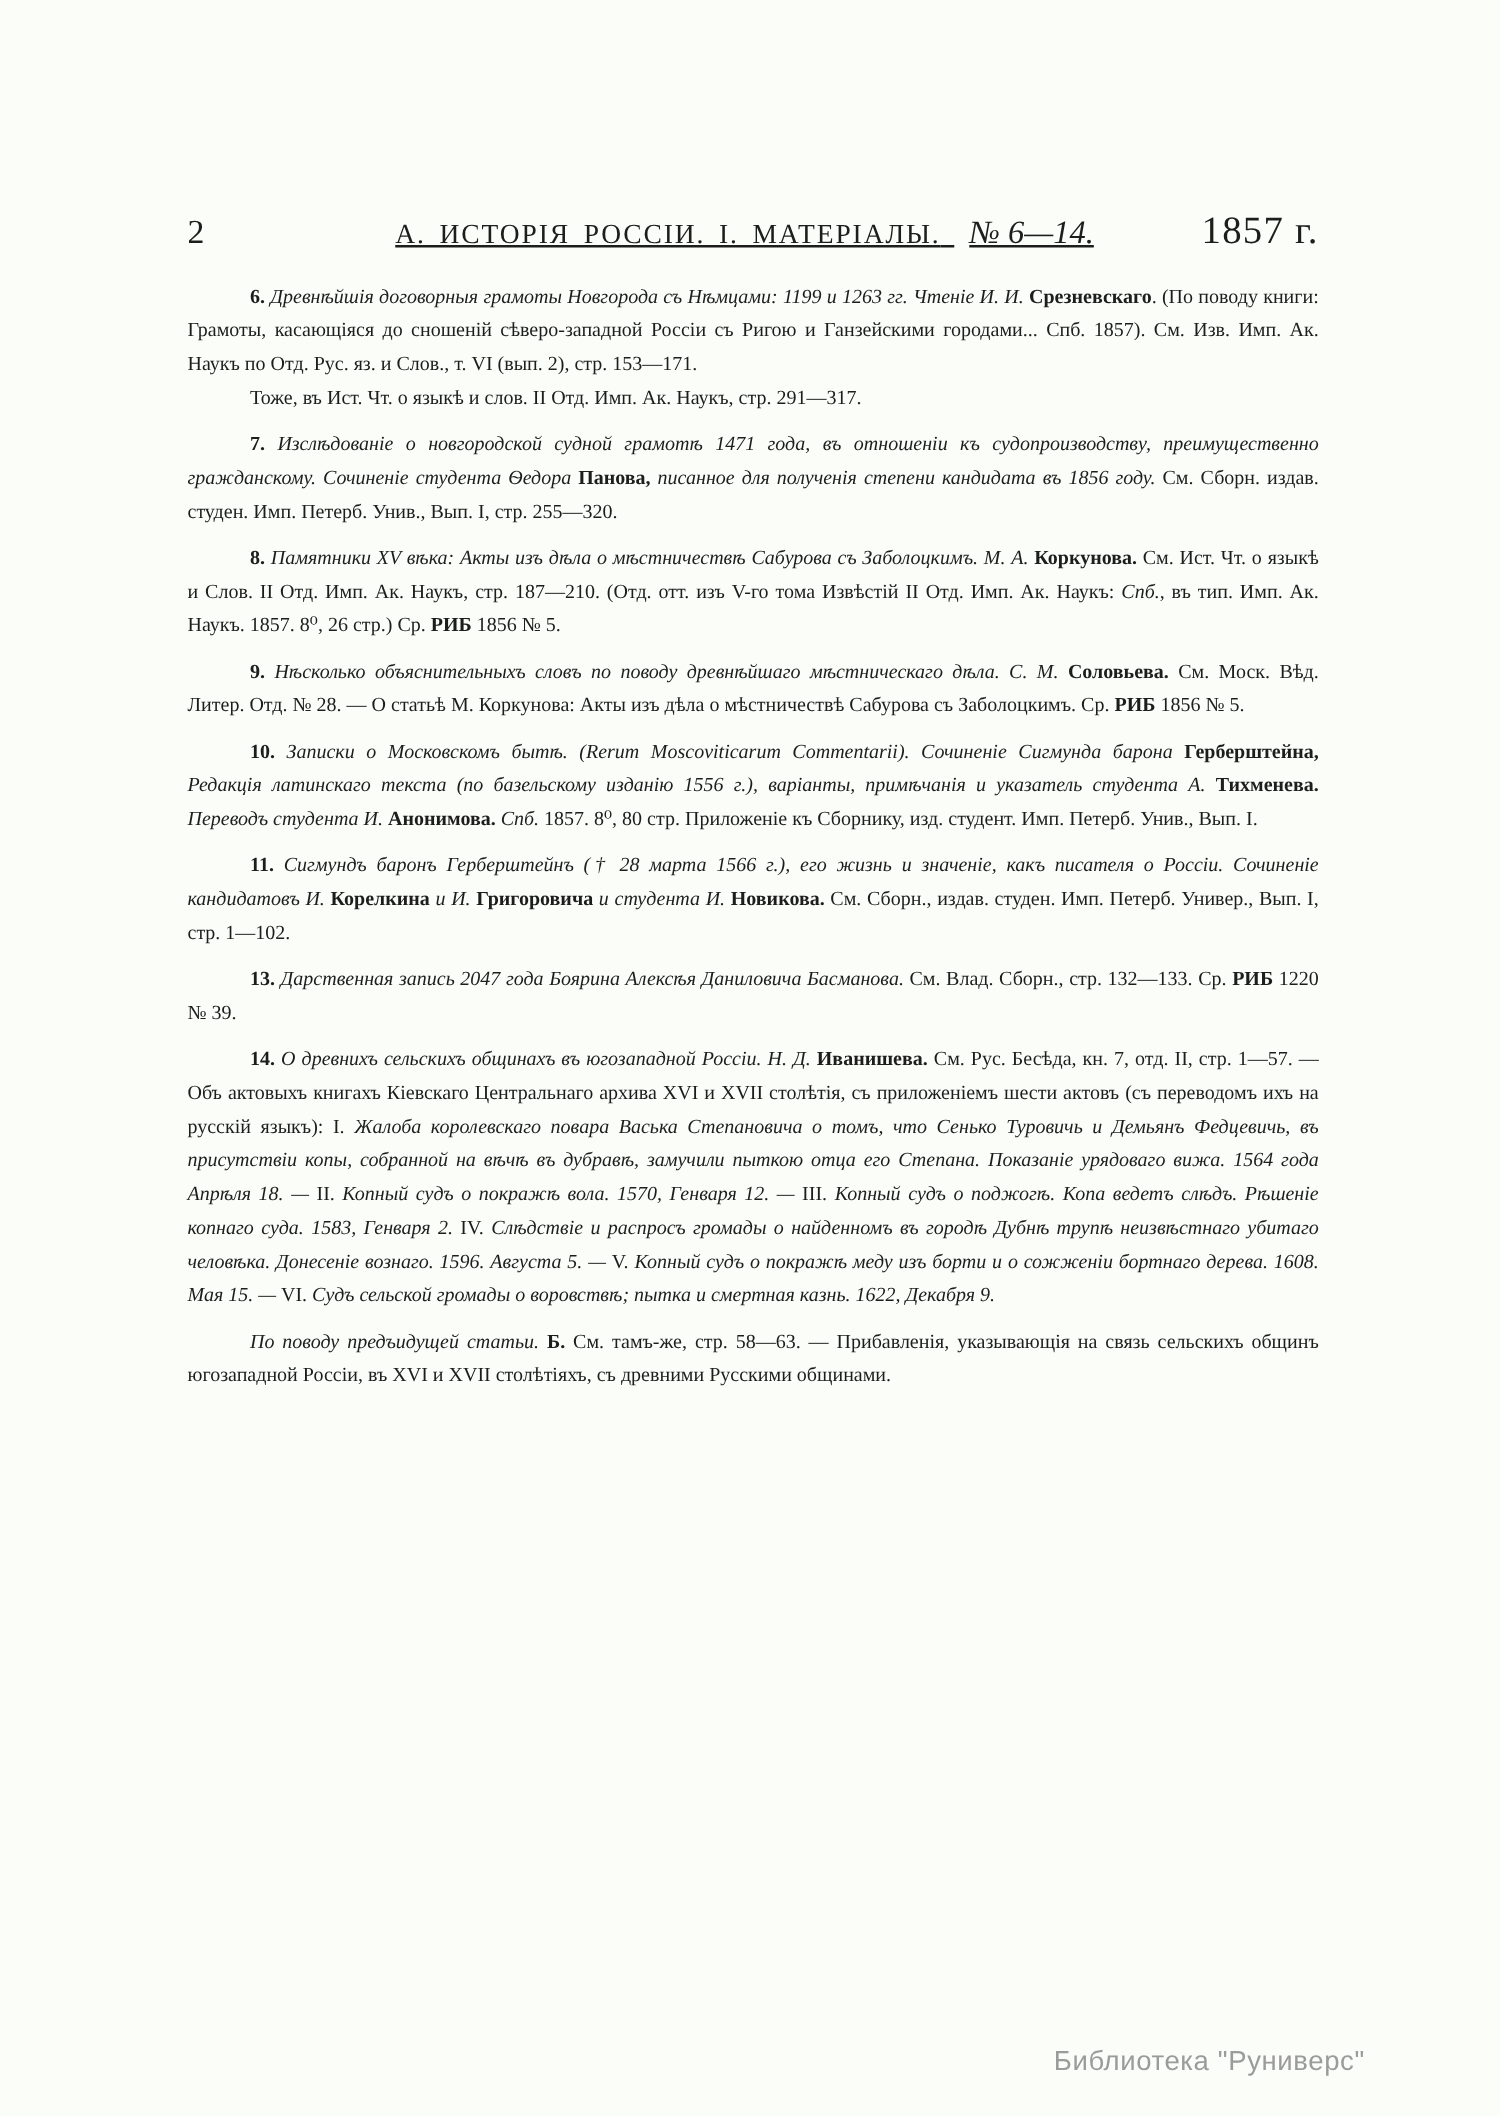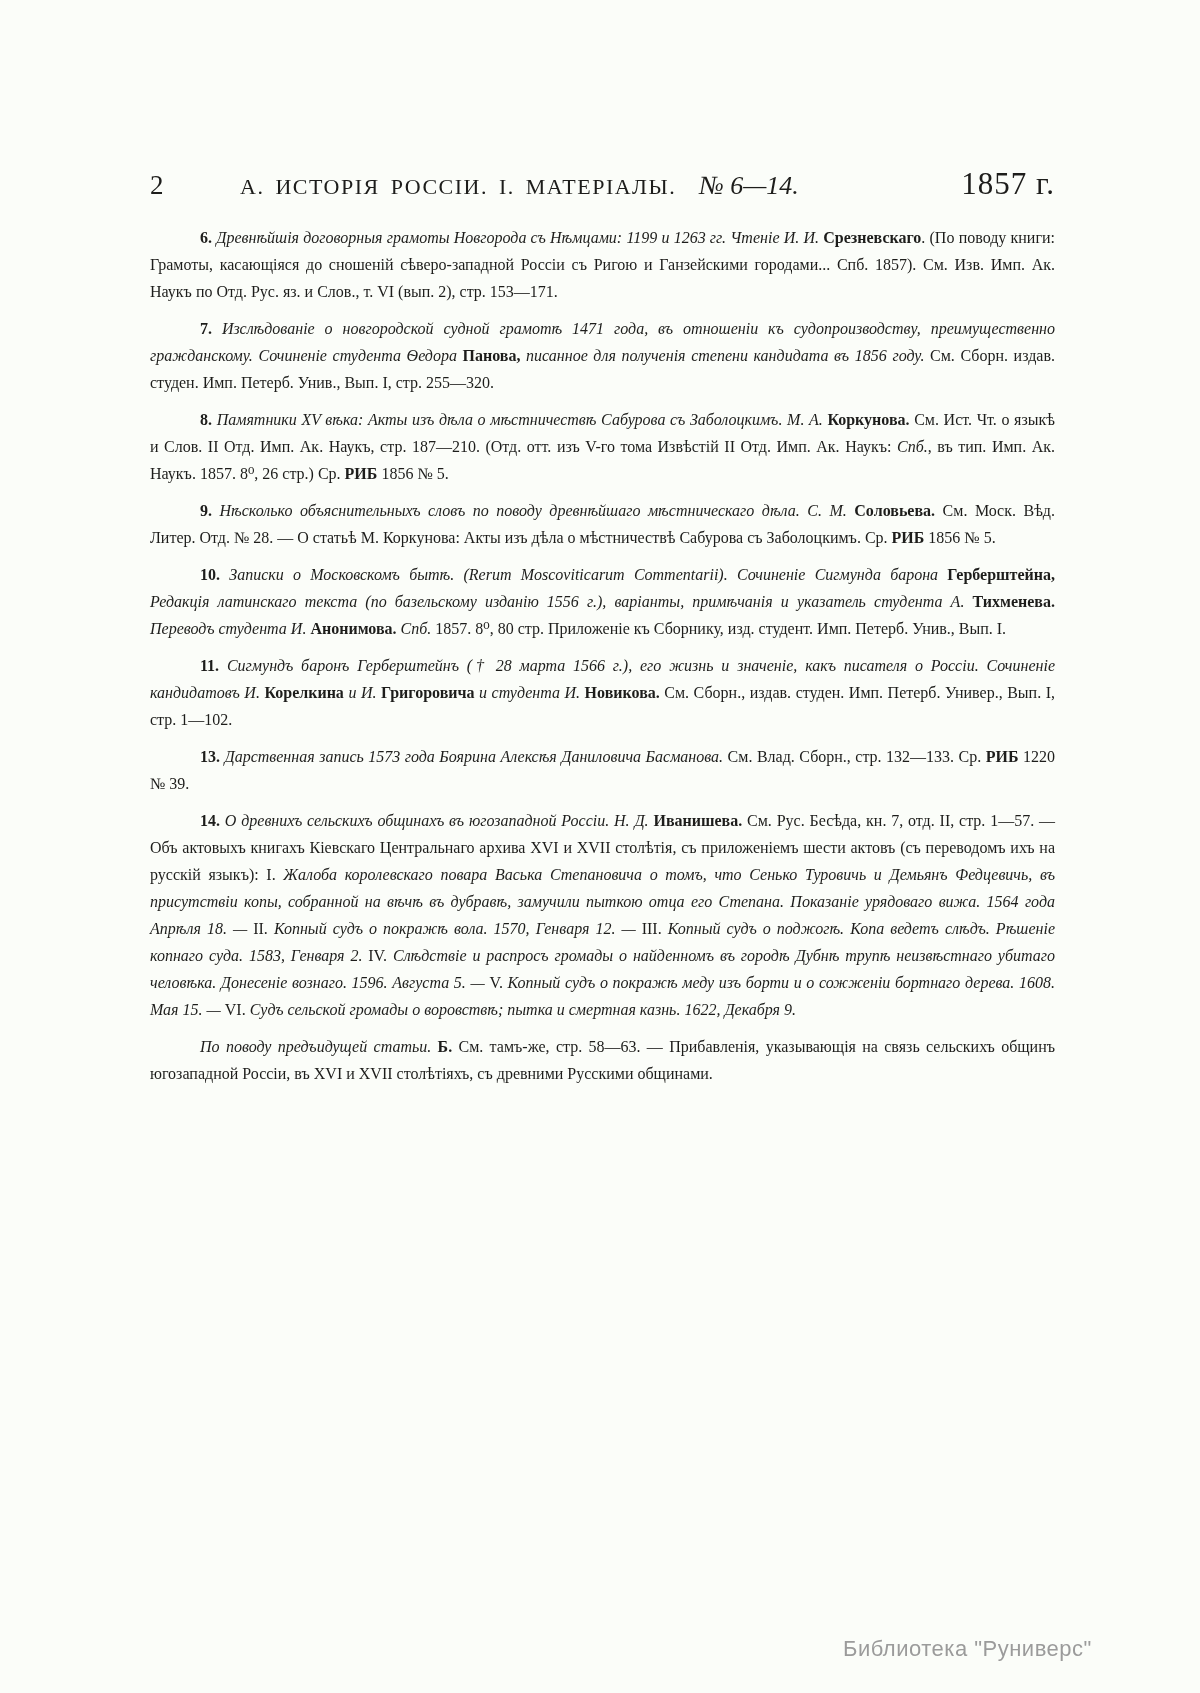--- a/index.html
+++ b/index.html
@@ -11,21 +11,21 @@
     background:#fbfdf9;
     color:#1d1d1b;
     font-family:"Liberation Serif","DejaVu Serif",serif;
     overflow:hidden;
   }
   .header{
     position:absolute;top:166px;left:150px;width:905px;
     display:flex;align-items:baseline;
   }
   .pagenum{width:90px;font-size:27px;}
-  .running{flex:1;font-size:22px;letter-spacing:1.5px;word-spacing:4px;white-space:nowrap;}
+  .running{flex:1;text-align:center;font-size:22px;letter-spacing:1.5px;word-spacing:4px;white-space:nowrap;text-decoration:underline;}
   .issue{font-size:26px;letter-spacing:0;word-spacing:0;font-style:italic;margin-left:12px;}
   .year{font-size:31px;letter-spacing:1px;margin-left:10px;}
   .textblock{
     position:absolute;top:224px;left:150px;width:905px;
     font-size:16px;line-height:27px;text-align:justify;
   }
   .entry{margin:0 0 10px 0;text-indent:50px;}
   .entry.tight{margin-top:-10px;}
   .b{font-weight:bold;}
   .i{font-style:italic;}
@@ -44,25 +44,26 @@
     <div class="pagenum">2</div>
     <div class="running">
       <span>А. ИСТОРІЯ РОССІИ. I. МАТЕРІАЛЫ.</span>
       <span class="issue">№ 6—14.</span>
     </div>
     <div class="year">1857 г.</div>
   </div>
 
   <div class="textblock" id="entries">
       <p class="entry"><span class="b">6. </span><span class="i">Древнѣйшія договорныя грамоты Новгорода съ Нѣмцами: 1199 и 1263 гг. Чтеніе И. И. </span><span class="b">Срезневскаго</span><span>. (По поводу книги: Грамоты, касающіяся до сношеній сѣверо-западной Россіи съ Ригою и Ганзейскими городами... Спб. 1857). См. Изв. Имп. Ак. Наукъ по Отд. Рус. яз. и Слов., т. VI (вып. 2), стр. 153—171.</span></p>
+      <p class="entry tight"><span>Тоже, въ Ист. Чт. о языкѣ и слов. II Отд. Имп. Ак. Наукъ, стр. 291—317.</span></p>
       <p class="entry"><span class="b">7. </span><span class="i">Изслѣдованіе о новгородской судной грамотѣ 1471 года, въ отношеніи къ судопроизводству, преимущественно гражданскому. Сочиненіе студента Ѳедора </span><span class="b">Панова,</span><span class="i"> писанное для полученія степени кандидата въ 1856 году.</span><span> См. Сборн. издав. студен. Имп. Петерб. Унив., Вып. I, стр. 255—320.</span></p>
       <p class="entry"><span class="b">8. </span><span class="i">Памятники XV вѣка: Акты изъ дѣла о мѣстничествѣ Сабурова съ Заболоцкимъ. М. А. </span><span class="b">Коркунова.</span><span> См. Ист. Чт. о языкѣ и Слов. II Отд. Имп. Ак. Наукъ, стр. 187—210. (Отд. отт. изъ V-го тома Извѣстій II Отд. Имп. Ак. Наукъ: </span><span class="i">Спб.</span><span>, въ тип. Имп. Ак. Наукъ. 1857. 8⁰, 26 стр.) Ср. </span><span class="b">РИБ</span><span> 1856 № 5.</span></p>
       <p class="entry"><span class="b">9. </span><span class="i">Нѣсколько объяснительныхъ словъ по поводу древнѣйшаго мѣстническаго дѣла. С. М. </span><span class="b">Соловьева.</span><span> См. Моск. Вѣд. Литер. Отд. № 28. — О статьѣ М. Коркунова: Акты изъ дѣла о мѣстничествѣ Сабурова съ Заболоцкимъ. Ср. </span><span class="b">РИБ</span><span> 1856 № 5.</span></p>
       <p class="entry"><span class="b">10. </span><span class="i">Записки о Московскомъ бытѣ. (Rerum Moscoviticarum Commentarii). Сочиненіе Сигмунда барона </span><span class="b">Герберштейна,</span><span class="i"> Редакція латинскаго текста (по базельскому изданію 1556 г.), варіанты, примѣчанія и указатель студента А. </span><span class="b">Тихменева.</span><span class="i"> Переводъ студента И. </span><span class="b">Анонимова.</span><span class="i"> Спб.</span><span> 1857. 8⁰, 80 стр.  Приложеніе къ Сборнику, изд. студент. Имп. Петерб. Унив., Вып. I.</span></p>
       <p class="entry"><span class="b">11. </span><span class="i">Сигмундъ баронъ Герберштейнъ († 28 марта 1566 г.), его жизнь и значеніе, какъ писателя о Россіи. Сочиненіе кандидатовъ И. </span><span class="b">Корелкина</span><span class="i"> и И. </span><span class="b">Григоровича</span><span class="i"> и студента И. </span><span class="b">Новикова.</span><span> См. Сборн., издав. студен. Имп. Петерб. Универ., Вып. I, стр. 1—102.</span></p>
-      <p class="entry"><span class="b">13. </span><span class="i">Дарственная запись 1573 года Боярина Алексѣя Даниловича Басманова.</span><span> См. Влад. Сборн., стр. 132—133. Ср. </span><span class="b">РИБ</span><span> 1220 № 39.</span></p>
+      <p class="entry"><span class="b">13. </span><span class="i">Дарственная запись 2047 года Боярина Алексѣя Даниловича Басманова.</span><span> См. Влад. Сборн., стр. 132—133. Ср. </span><span class="b">РИБ</span><span> 1220 № 39.</span></p>
       <p class="entry"><span class="b">14. </span><span class="i">О древнихъ сельскихъ общинахъ въ югозападной Россіи. Н. Д. </span><span class="b">Иванишева.</span><span> См. Рус. Бесѣда, кн. 7, отд. II, стр. 1—57. — Объ актовыхъ книгахъ Кіевскаго Центральнаго архива XVI и XVII столѣтія, съ приложеніемъ шести актовъ (съ переводомъ ихъ на русскій языкъ): I. </span><span class="i">Жалоба королевскаго повара Васька Степановича о томъ, что Сенько Туровичь и Демьянъ Федцевичь, въ присутствіи копы, собранной на вѣчѣ въ дубравѣ, замучили пыткою отца его Степана. Показаніе урядоваго вижа. 1564 года Апрѣля 18. — </span><span>II.</span><span class="i"> Копный судъ о покражѣ вола. 1570, Генваря 12. — </span><span>III.</span><span class="i"> Копный судъ о поджогѣ. Копа ведетъ слѣдъ. Рѣшеніе копнаго суда. 1583, Генваря 2. </span><span>IV.</span><span class="i"> Слѣдствіе и распросъ громады о найденномъ въ городѣ Дубнѣ трупѣ неизвѣстнаго убитаго человѣка. Донесеніе вознаго. 1596. Августа 5. — </span><span>V.</span><span class="i"> Копный судъ о покражѣ меду изъ борти и о сожженіи бортнаго дерева. 1608. Мая 15. — </span><span>VI.</span><span class="i"> Судъ сельской громады о воровствѣ; пытка и смертная казнь. 1622, Декабря 9.</span></p>
       <p class="entry"><span class="i">По поводу предъидущей статьи. </span><span class="b">Б.</span><span> См. тамъ-же, стр. 58—63. — Прибавленія, указывающія на связь сельскихъ общинъ югозападной Россіи, въ XVI и XVII столѣтіяхъ, съ древними Русскими общинами.</span></p>
     </div>
 
   <div class="watermark">Библиотека "Руниверс"</div>
 
 </div>
 
 </body></html>

